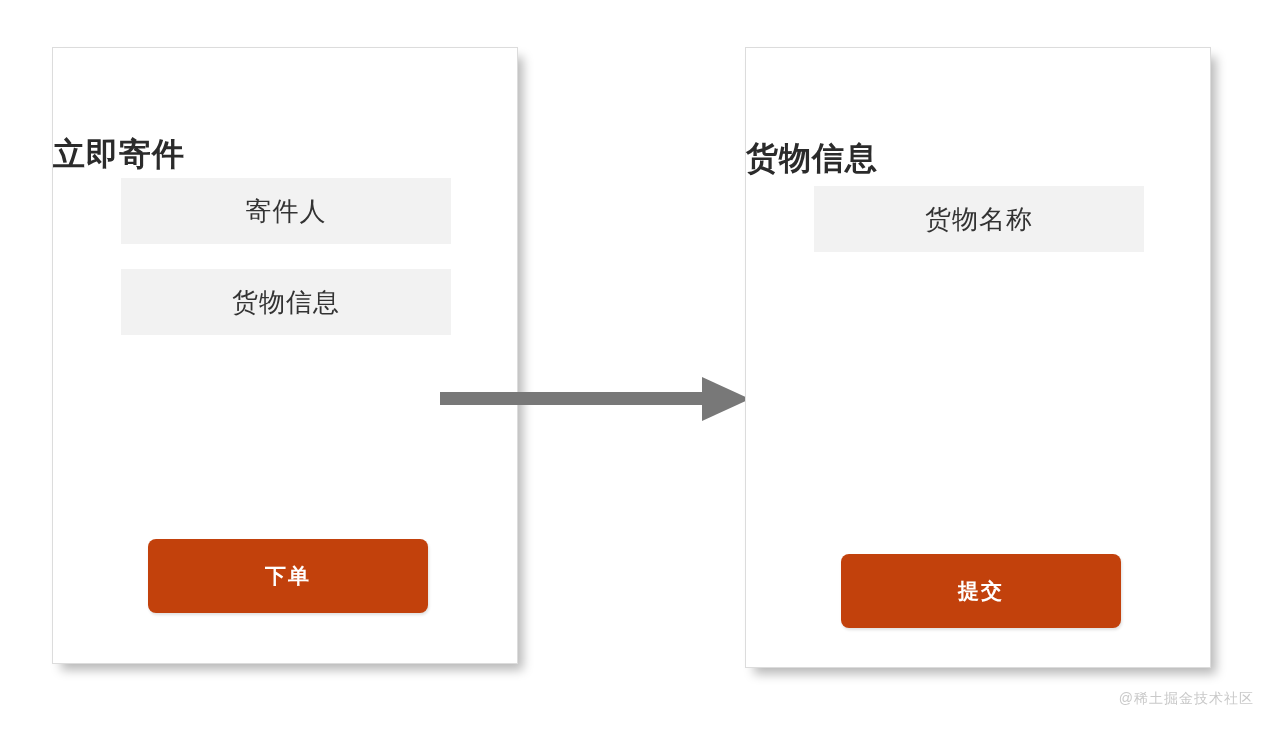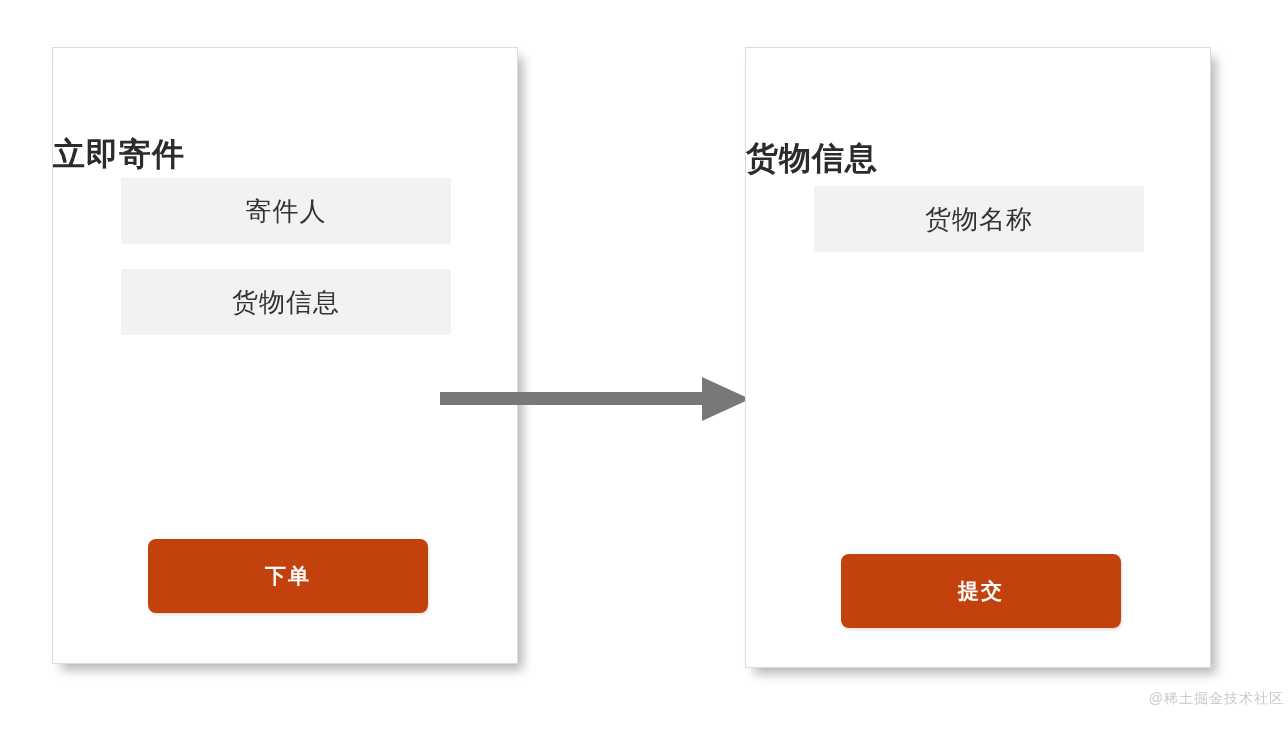--- a/index.html
+++ b/index.html
@@ -106,21 +106,21 @@
     position: absolute;
     left: 440px;
     top: 373px;
     width: 312px;
     height: 52px;
   }
 
   
   #watermark {
     position: absolute;
-    right: 4px;
+    right: 34px;
     bottom: 26px;
     font-size: 14px;
     color: #c9c9c9;
     letter-spacing: 1px;
     white-space: nowrap;
   }
 </style>
 </head>
 <body>
 

